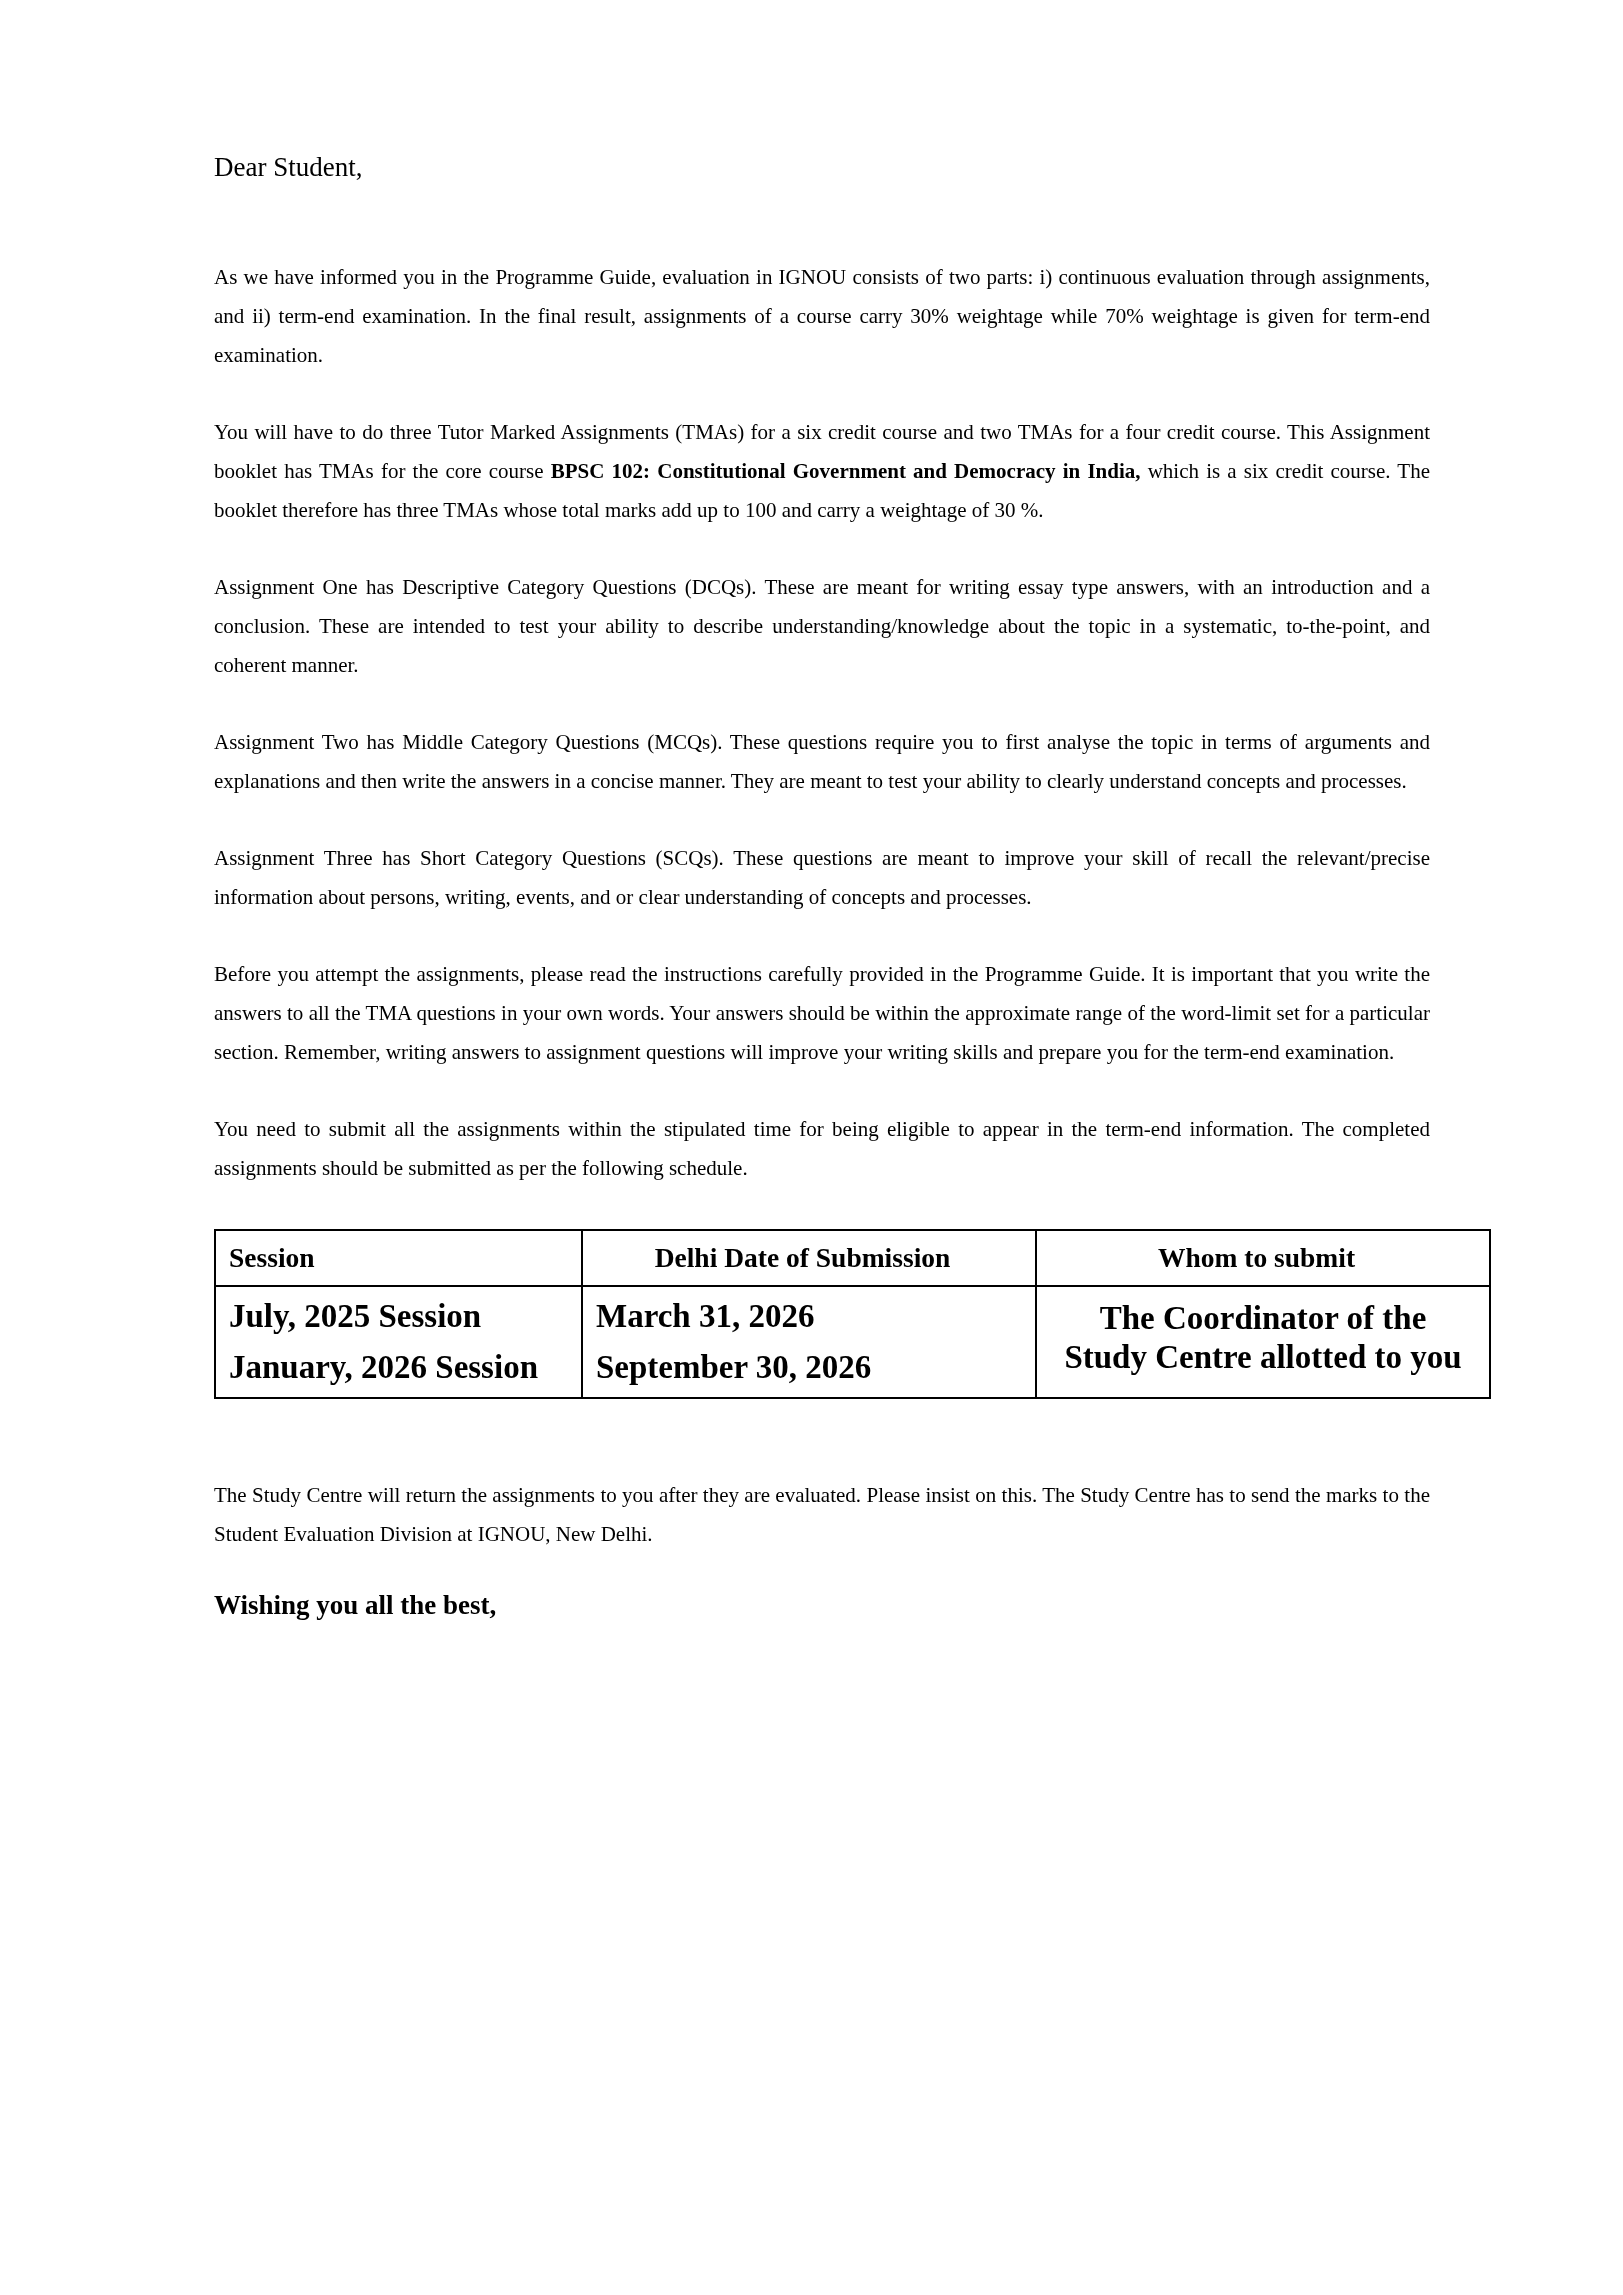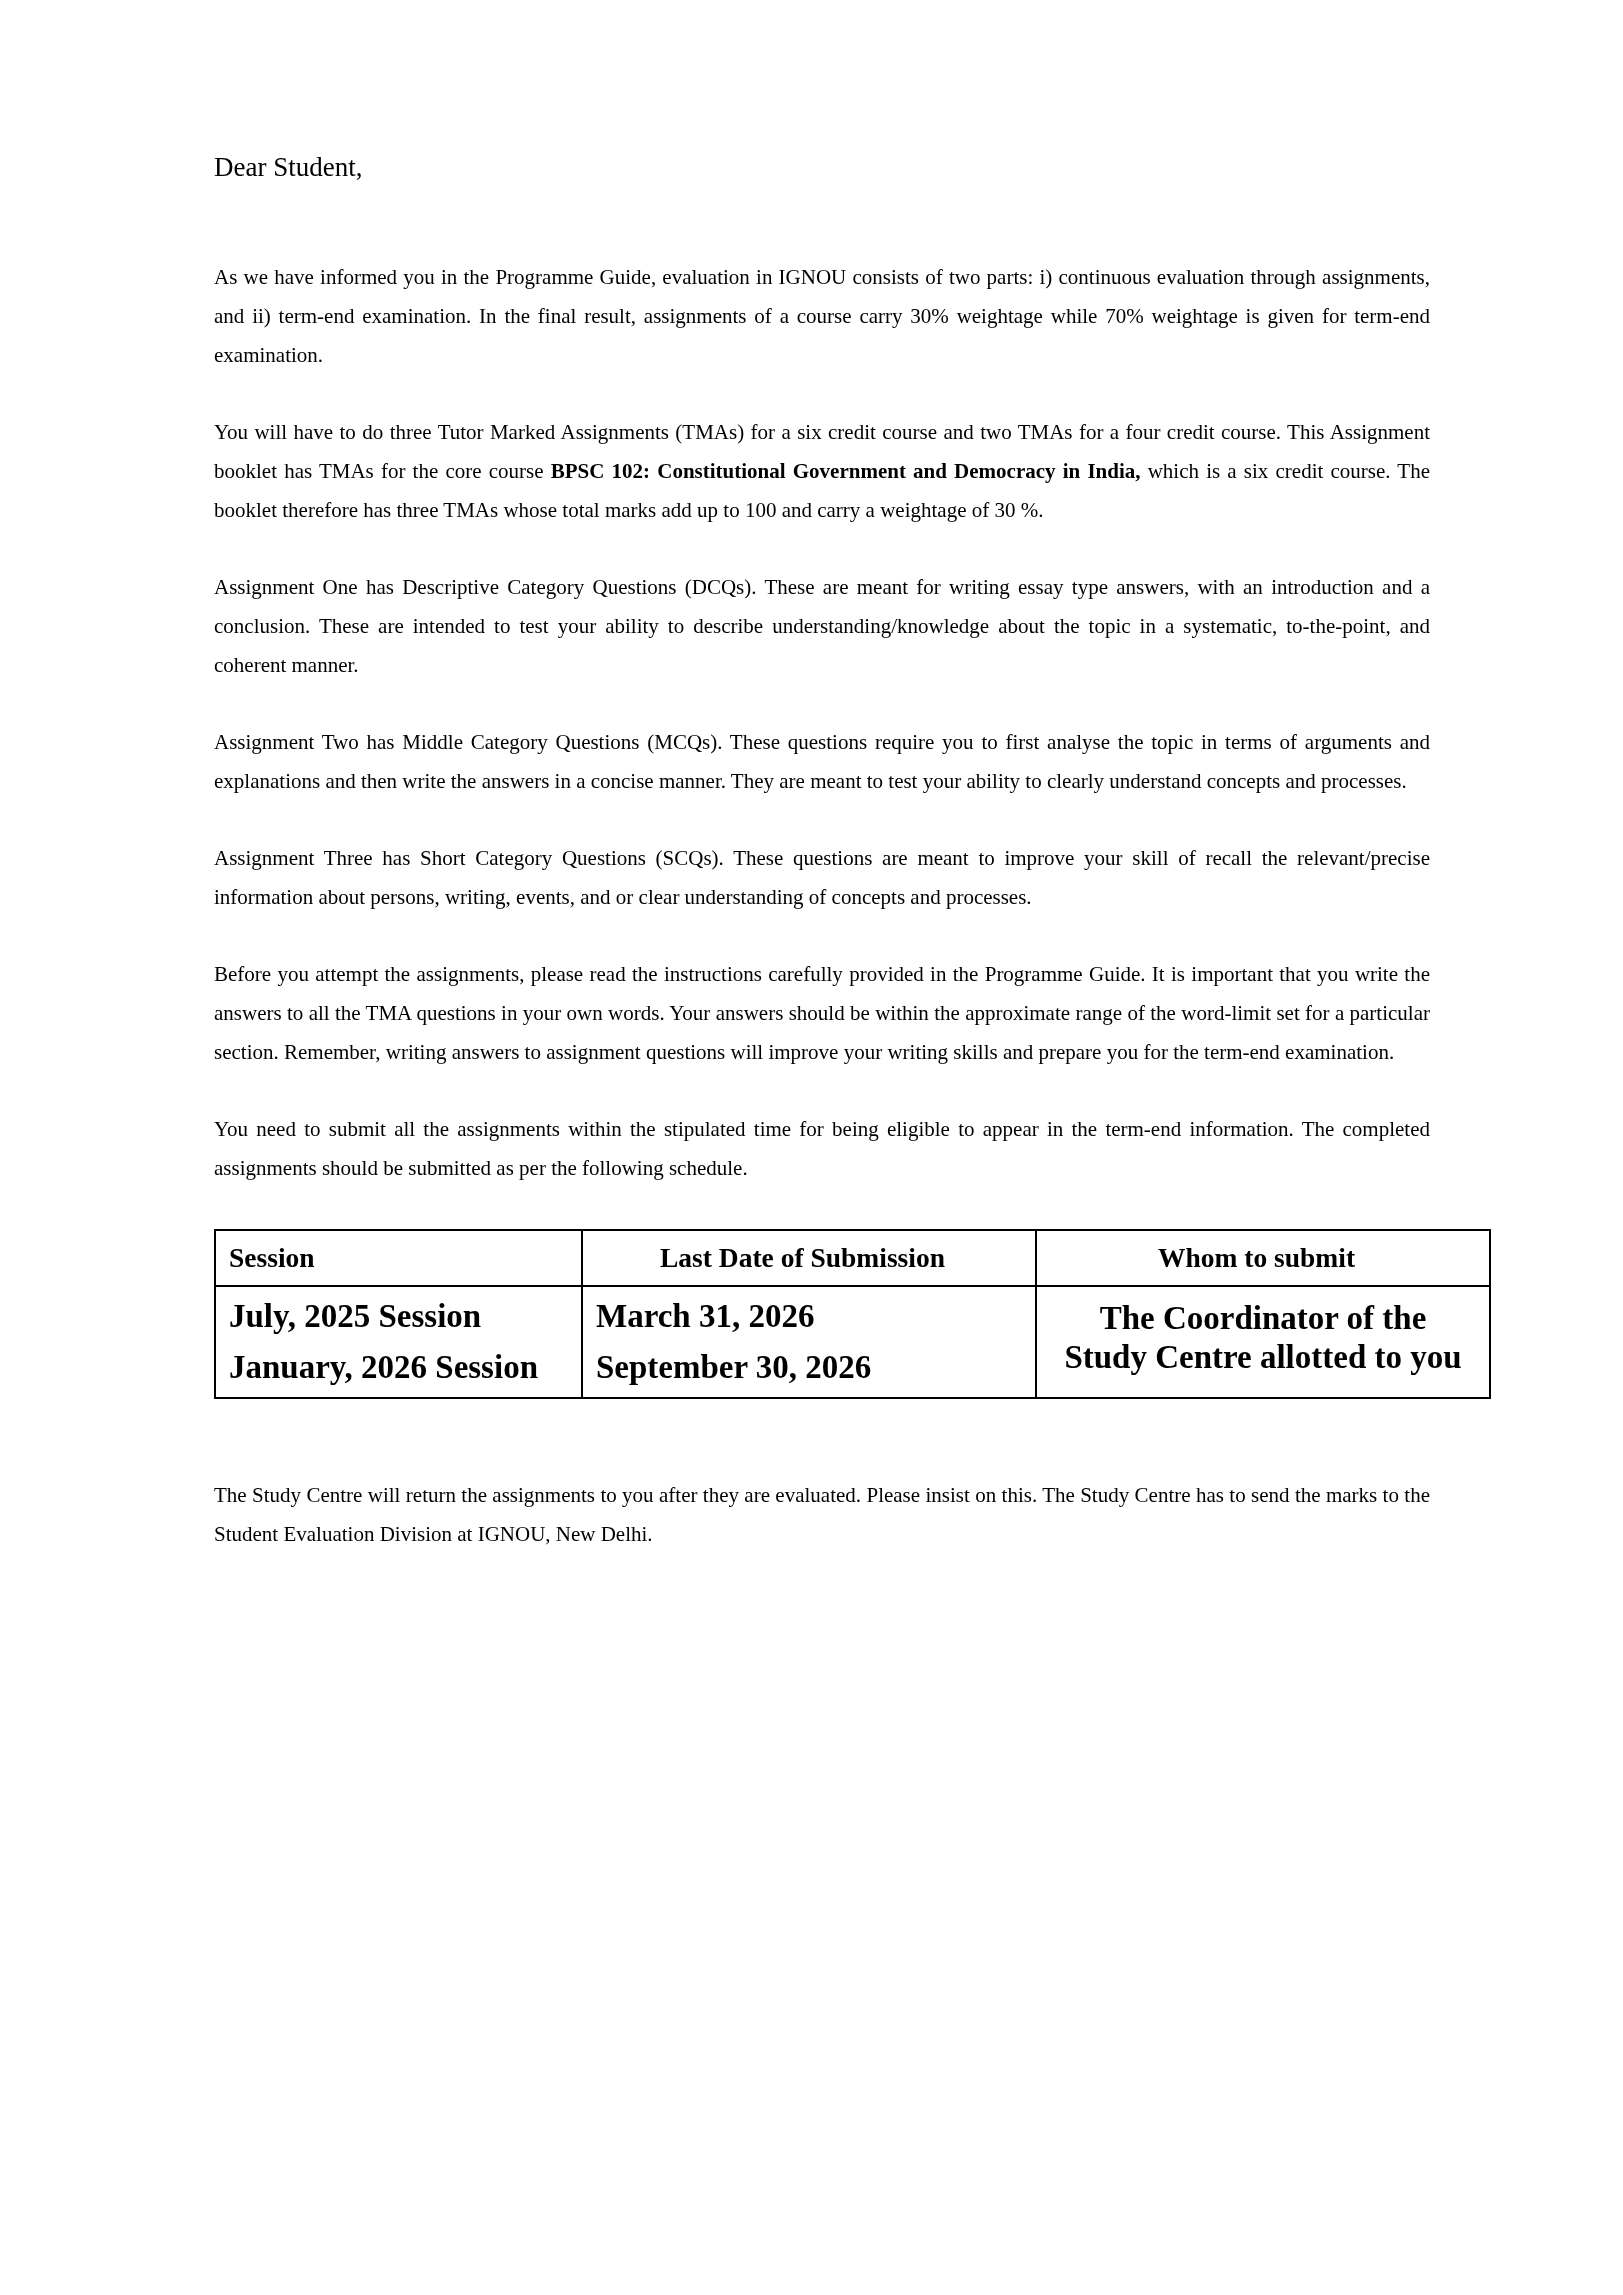--- a/index.html
+++ b/index.html
@@ -137,21 +137,21 @@
     <div class="gap-l"></div>
 
     <p class="para">You need to submit all the assignments within the stipulated time for being eligible to appear in the term-end information. The completed assignments should be submitted as per the following schedule.</p>
 
     <div class="gap-table-top"></div>
 
     <table class="schedule">
       <thead>
         <tr>
           <th class="hdr col-a">Session</th>
-          <th class="hdr col-b center">Last Date of Submission</th>
+          <th class="hdr col-b center">Delhi Date of Submission</th>
           <th class="hdr col-c center">Whom to submit</th>
         </tr>
       </thead>
       <tbody>
         <tr>
           <td class="cell col-a">
             <div class="cell-line">July, 2025 Session</div>
             <div class="cell-line">January, 2026 Session</div>
           </td>
           <td class="cell col-b">
@@ -168,17 +168,18 @@
 
     <div class="gap-table-bot"></div>
 
 
     <div class="gap-l"></div>
 
     <p class="para">The Study Centre will return the assignments to you after they are evaluated. Please insist on this. The Study Centre has to send the marks to the Student Evaluation Division at IGNOU, New Delhi.</p>
 
     <div class="gap-l"></div>
 
+    <p class="signoff">Wishing you all the best,</p>
 
 
   </div>
 </div>
 
 
 </body></html>

